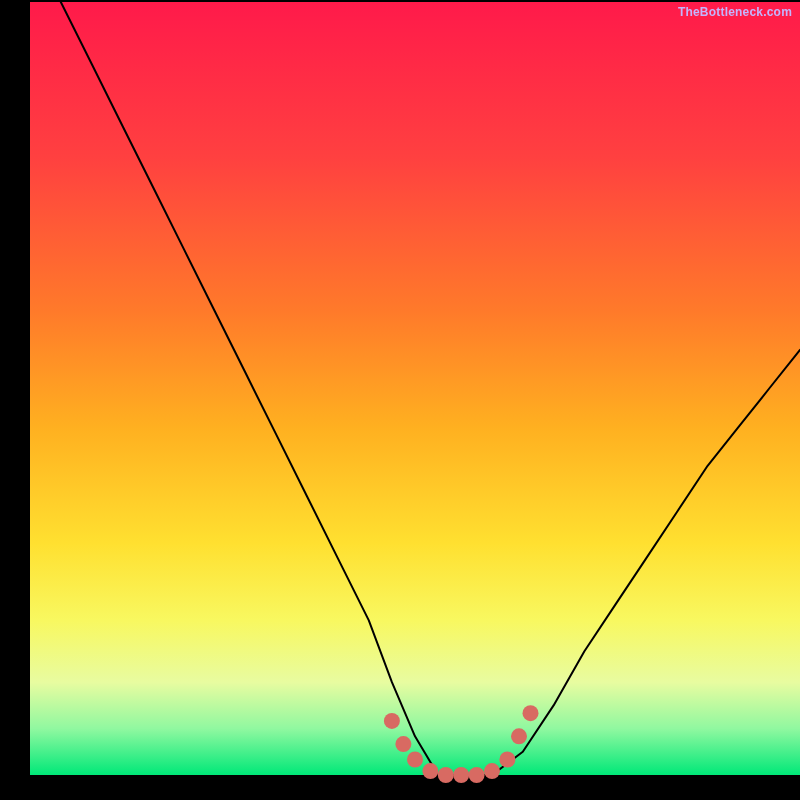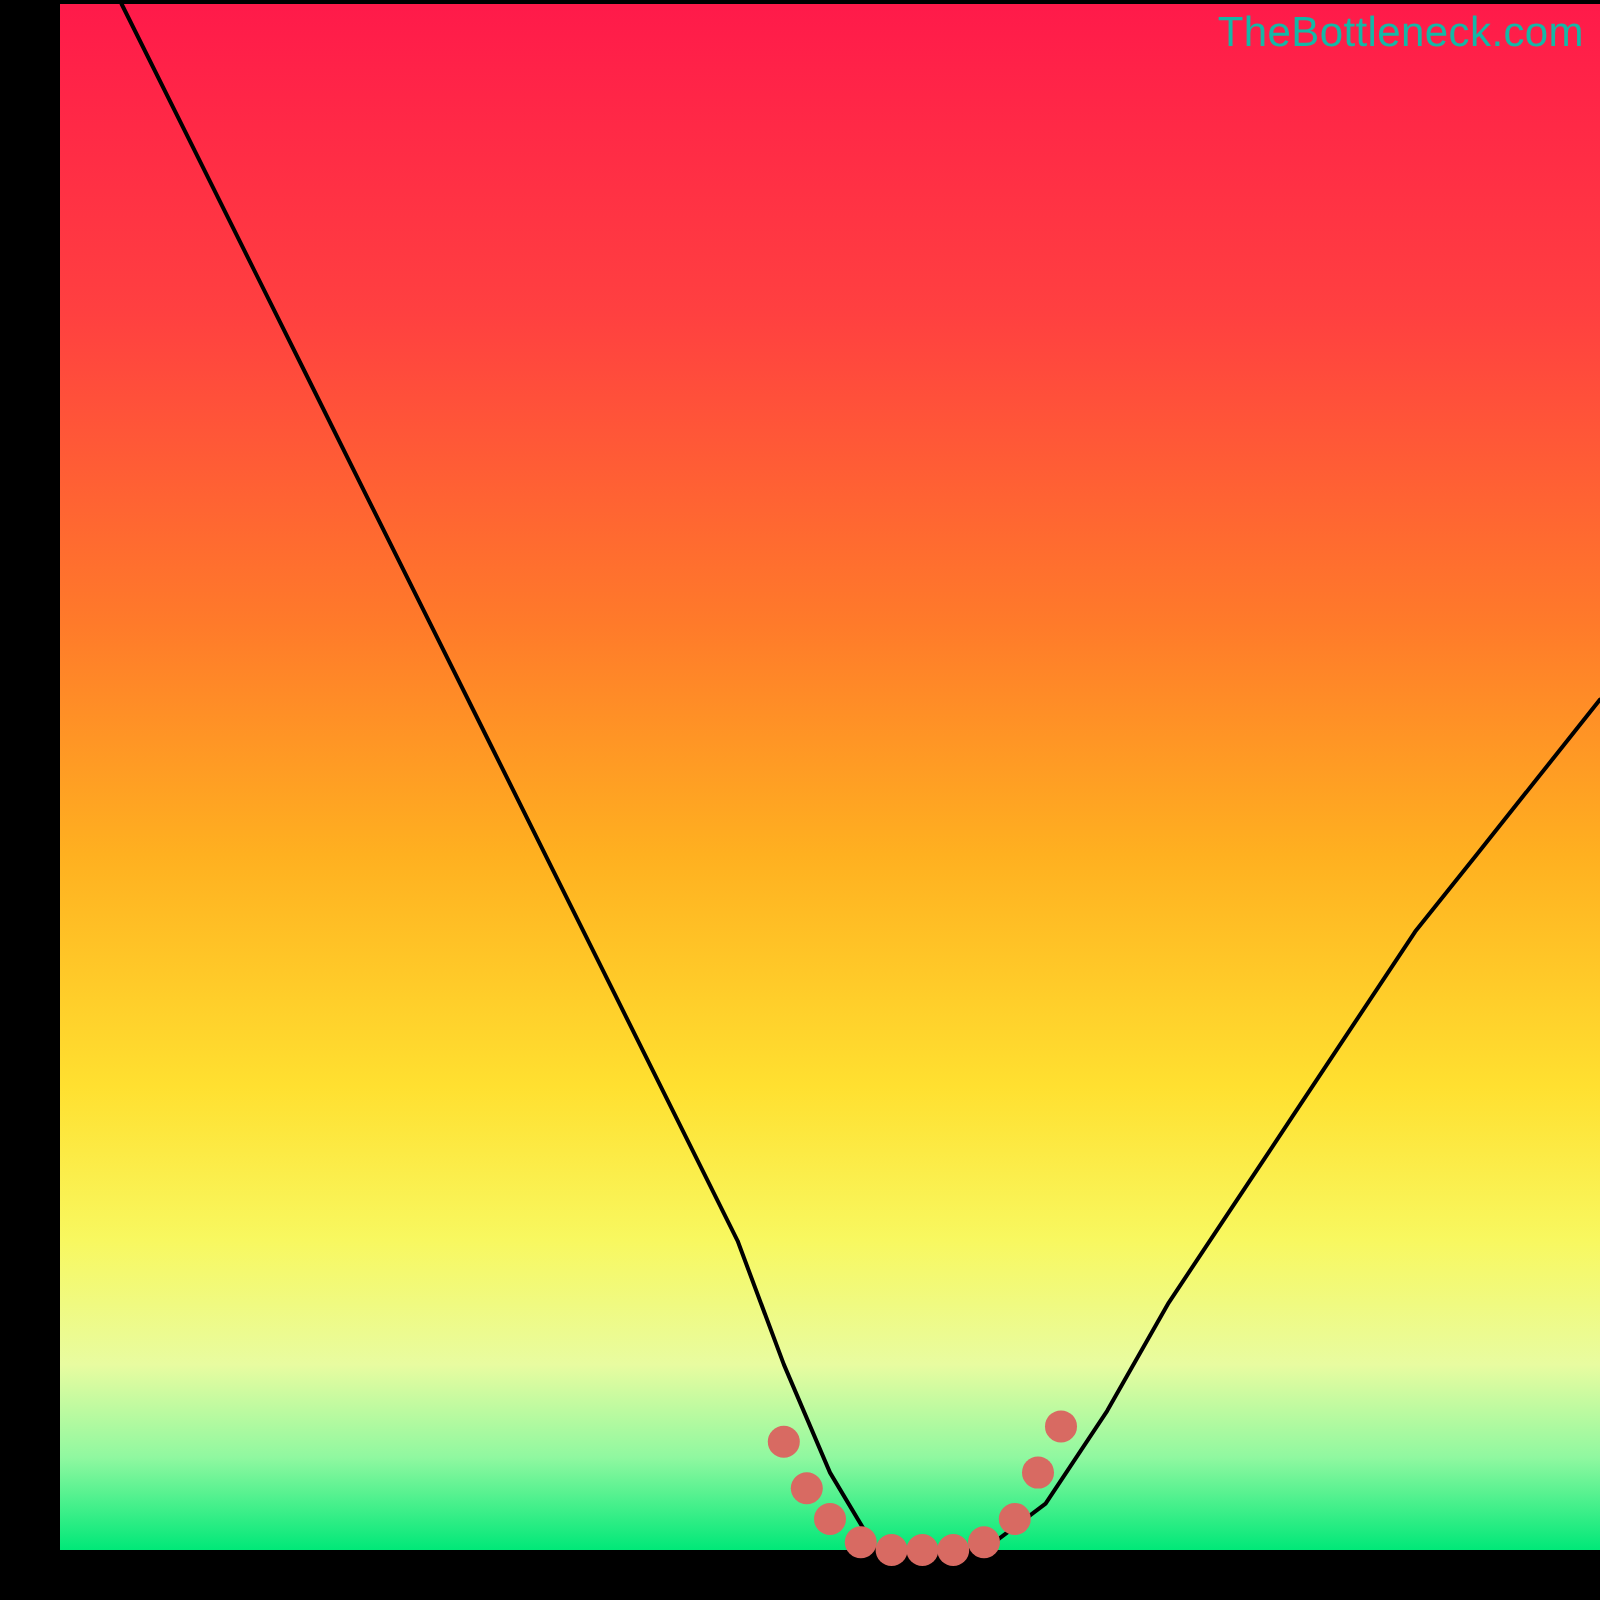--- a/index.html
+++ b/index.html
@@ -19,23 +19,23 @@
   }
   svg {
     position: absolute;
     top: 0;
     left: 0;
   }
   .attribution {
     position: absolute;
     top: 5px;
     right: 8px;
-    color: #14b8a6;
-    font-size: 21px;
-    font-weight: 400;
+    color: #c4b5fd;
+    font-size: 12px;
+    font-weight: 700;
     letter-spacing: 0.2px;
     pointer-events: none;
   }
 </style>
 </head>
 <body>
 
 <div class="stage">
 
   <svg width="800" height="800" viewBox="0 0 800 800">

